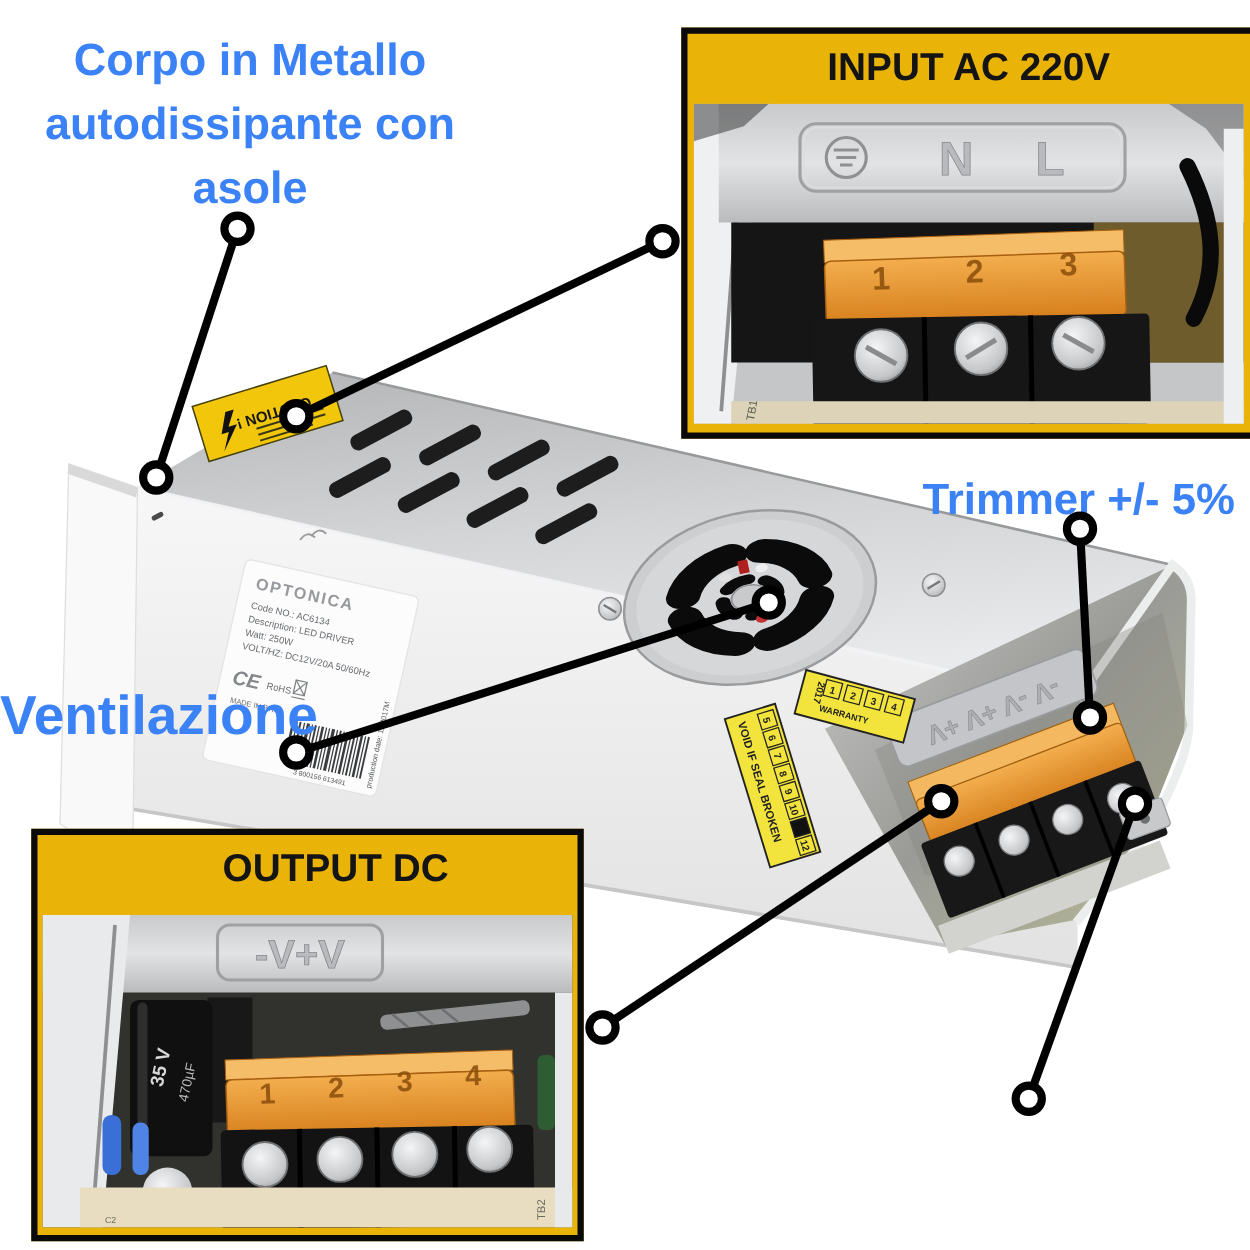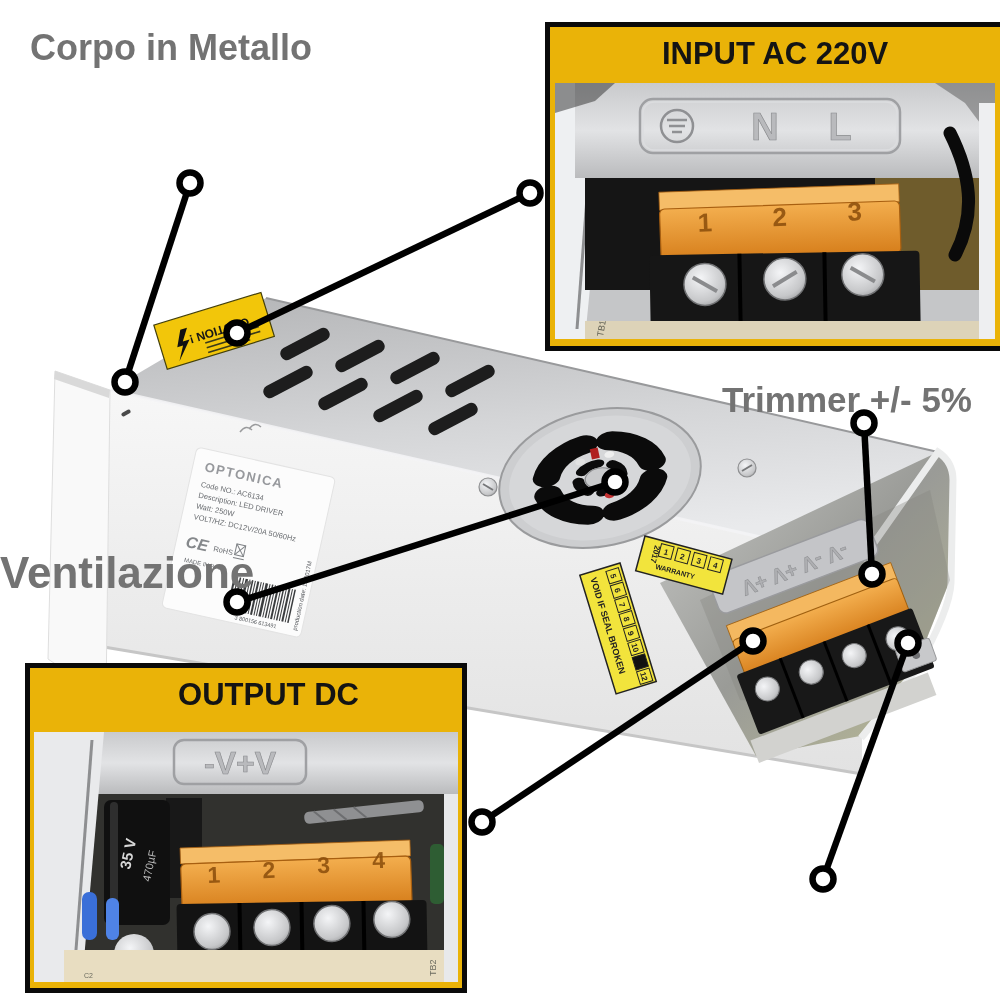--- a/index.html
+++ b/index.html
@@ -1,21 +1,21 @@
 <!DOCTYPE html>
 <html><head>
 <meta charset="utf-8">
 <style>
   html,body{margin:0;padding:0;background:#ffffff;}
   #stage{
     position:relative;width:1000px;height:1000px;background:#ffffff;
     font-family:"Liberation Sans","DejaVu Sans",sans-serif;overflow:hidden;
   }
   .callout-label{
-    position:absolute;color:#737373;font-weight:bold;text-align:left;
+    position:absolute;color:#3b82f6;font-weight:bold;text-align:center;
     line-height:1.42;letter-spacing:0;
   }
   .inset{
     position:absolute;background:#eab308;border:5px solid #0a0a0a;box-sizing:border-box;margin-left:12px;
   }
   .inset-title{
     width:100%;text-align:center;font-weight:bold;color:#141414;font-size:31px;margin-top:9px;
   }
   svg{display:block;}
   .lines-layer{position:absolute;left:0;top:0;pointer-events:none;}
@@ -375,20 +375,22 @@
       <rect x="30" y="218" width="394" height="32" fill="#e8ddc1"></rect>
       <text x="50" y="246" font-size="7" fill="#6b6b5f">C2</text>
       <text transform="translate(402,244) rotate(-90)" font-size="9" fill="#6b6b5f">TB2</text>
       <rect x="396" y="112" width="14" height="60" rx="5" fill="#2e5d33"></rect>
       <rect x="410" y="62" width="14" height="188" fill="#e8e9eb"></rect>
     </svg>
   </div>
 
   <div class="callout-label" style="left:30px;top:22px;width:340px;font-size:36px;">
     <div>Corpo in Metallo</div>
+    <div>autodissipante con</div>
+    <div>asole</div>
   </div>
 
   <div class="callout-label" style="left:722px;top:375px;width:282px;font-size:35px;">
     <div>Trimmer +/- 5%</div>
   </div>
 
   <div class="callout-label" style="left:0px;top:542px;width:248px;font-size:44px;">
     <div>Ventilazione</div>
   </div>
 

